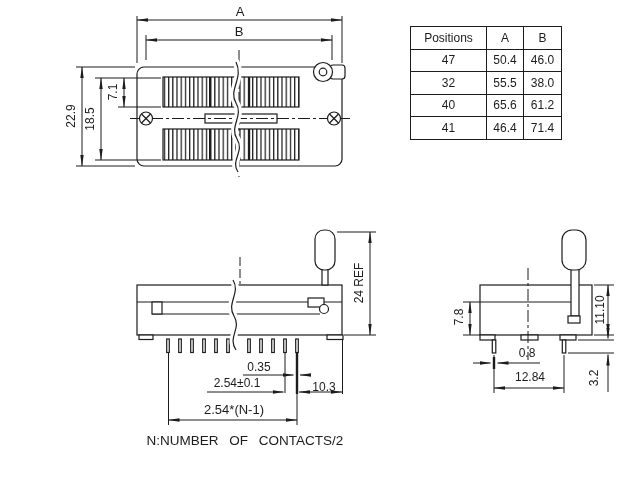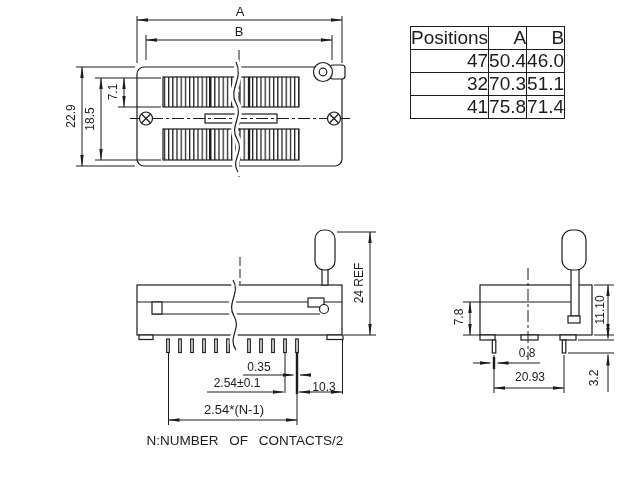--- a/index.html
+++ b/index.html
@@ -9,22 +9,22 @@
   .s{stroke:#1c1c1c;stroke-width:1.2;fill:none;}
   .f{stroke:#1c1c1c;stroke-width:1.2;fill:#fff;}
   .d{stroke:#1c1c1c;stroke-width:1;fill:none;}
   .thick{stroke:#1c1c1c;stroke-width:2.4;fill:none;}
   .wbreak{stroke:#fff;stroke-width:7;fill:none;stroke-linecap:round;}
   .lbl{position:absolute;transform:translate(-50%,-50%);font-size:12px;white-space:nowrap;color:#1c1c1c;}
   .rot{transform:translate(-50%,-50%) rotate(-90deg);}
   .big{font-size:13px;}
   #note{position:absolute;transform:translate(-50%,-50%);font-size:13.5px;word-spacing:7px;white-space:nowrap;color:#1c1c1c;}
   table.dim{position:absolute;left:410px;top:26px;border-collapse:collapse;table-layout:fixed;}
-  table.dim td,table.dim th{border:1.8px solid #1c1c1c;font-weight:normal;font-size:19px;
-       text-align:right;vertical-align:middle;height:21.5px;padding:0;color:#1c1c1c;background:#fff;}
+  table.dim td,table.dim th{border:1.8px solid #1c1c1c;font-weight:normal;font-size:12px;
+       text-align:center;vertical-align:middle;height:21.5px;padding:0;color:#1c1c1c;background:#fff;}
   table.dim .c0{width:75px;} table.dim .c1{width:36px;} table.dim .c2{width:37px;}
 </style>
 </head>
 <body>
 
 <div id="canvas">
 
 <svg id="art" width="640" height="480" viewBox="0 0 640 480">
   <defs>
     <marker id="arr" markerUnits="userSpaceOnUse" markerWidth="12" markerHeight="5" refX="11" refY="2" orient="auto-start-reverse">
@@ -178,43 +178,48 @@
 
 <span class="lbl rot" style="left:359px;top:283px">24 REF</span>
 <span class="lbl" style="left:259px;top:367px">0.35</span>
 <span class="lbl" style="left:237px;top:383px">2.54±0.1</span>
 <span class="lbl" style="left:324px;top:387px">10.3</span>
 <span class="lbl big" style="left:234px;top:409px">2.54*(N-1)</span>
 
 <span class="lbl rot" style="left:459px;top:317px">7.8</span>
 <span class="lbl rot" style="left:600px;top:310px">11.10</span>
 <span class="lbl" style="left:527px;top:353px">0.8</span>
-<span class="lbl" style="left:530px;top:377px">20.93</span>
+<span class="lbl" style="left:530px;top:377px">12.84</span>
 <span class="lbl rot" style="left:594px;top:378px">3.2</span>
 
 <span id="note" style="left:245px;top:440px">N:NUMBER OF CONTACTS/2</span>
 
 <table class="dim">
   <tbody>
         <tr>
     <th class="c0">Positions</th>
     <th class="c1">A</th>
     <th class="c2">B</th>
   </tr>
   <tr>
     <td>47</td>
     <td>50.4</td>
     <td>46.0</td>
   </tr>
   <tr>
     <td>32</td>
-    <td>70.3</td>
-    <td>51.1</td>
+    <td>55.5</td>
+    <td>38.0</td>
+  </tr>
+  <tr>
+    <td>40</td>
+    <td>65.6</td>
+    <td>61.2</td>
   </tr>
   <tr>
     <td>41</td>
-    <td>75.8</td>
+    <td>46.4</td>
     <td>71.4</td>
   </tr>
 </tbody>
     </table>
 
 </div>
 
 </body></html>

